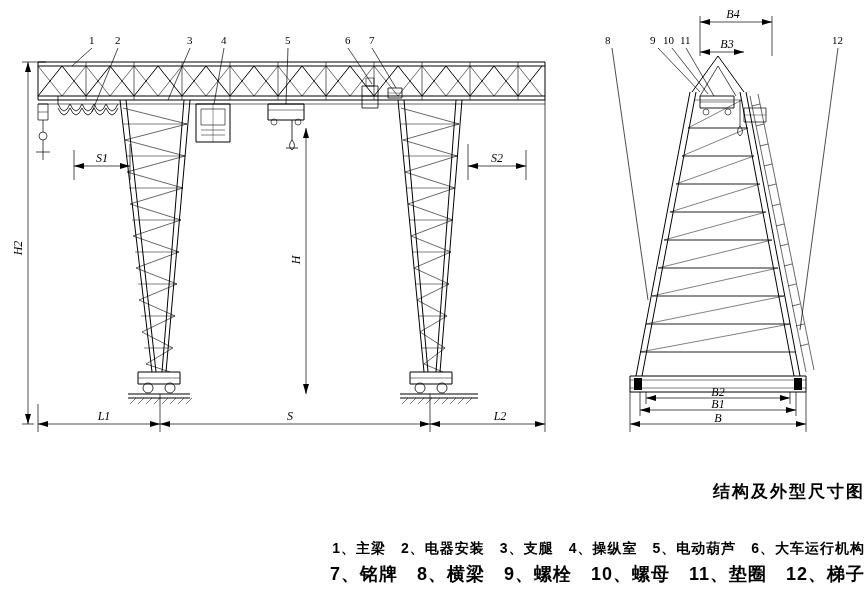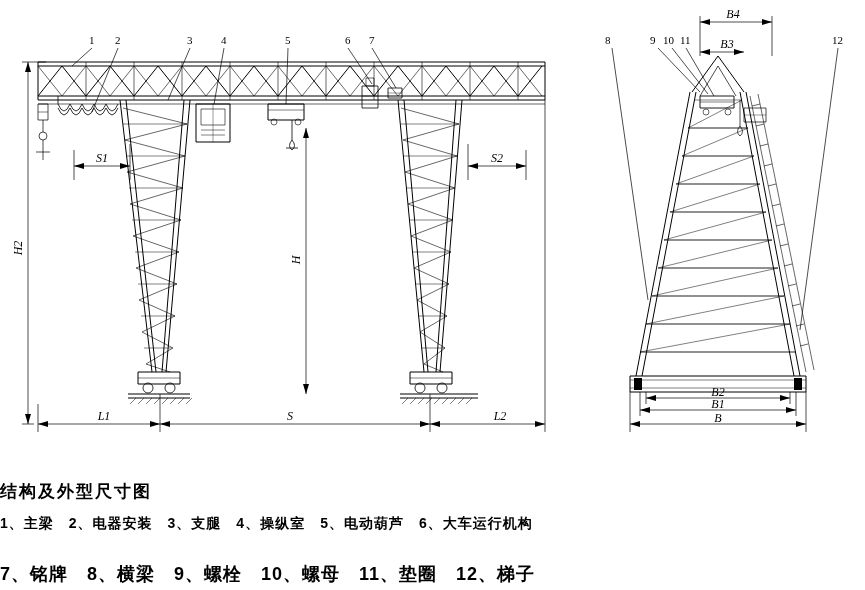--- a/index.html
+++ b/index.html
@@ -1,21 +1,21 @@
 <!DOCTYPE html>
 <html><head>
 <meta charset="utf-8">
 <style>
   html,body{margin:0;padding:0;background:#ffffff;}
   body{width:865px;height:590px;overflow:hidden;font-family:"Liberation Sans",sans-serif;color:#000;}
   #wrap{position:relative;width:865px;height:590px;}
   svg.drawing{position:absolute;left:0;top:0;width:865px;height:590px;}
-  .cap{position:absolute;width:100%;text-align:left;font-weight:bold;}
+  .cap{position:absolute;width:100%;text-align:right;font-weight:bold;}
   #title{top:480px;font-size:17px;letter-spacing:2px;}
-  #legend1{top:515px;font-size:14px;letter-spacing:1px;}
+  #legend1{top:540px;font-size:14px;letter-spacing:1px;}
   #legend2{top:562px;font-size:18px;letter-spacing:1px;}
   .lbl-i{font-family:"Liberation Serif",serif;font-size:12px;font-style:italic;}
   .num{font-family:"Liberation Serif",serif;font-size:11px;}
   line,polyline,path,rect,circle,ellipse,polygon{vector-effect:non-scaling-stroke;}
 </style>
 </head>
 <body>
 
 <div id="wrap">
 

